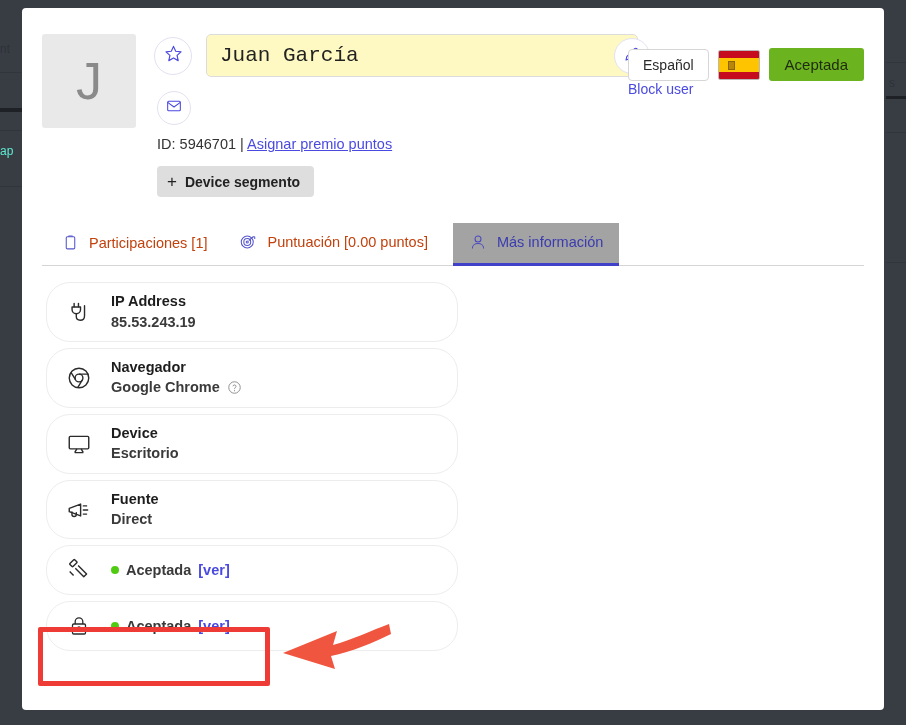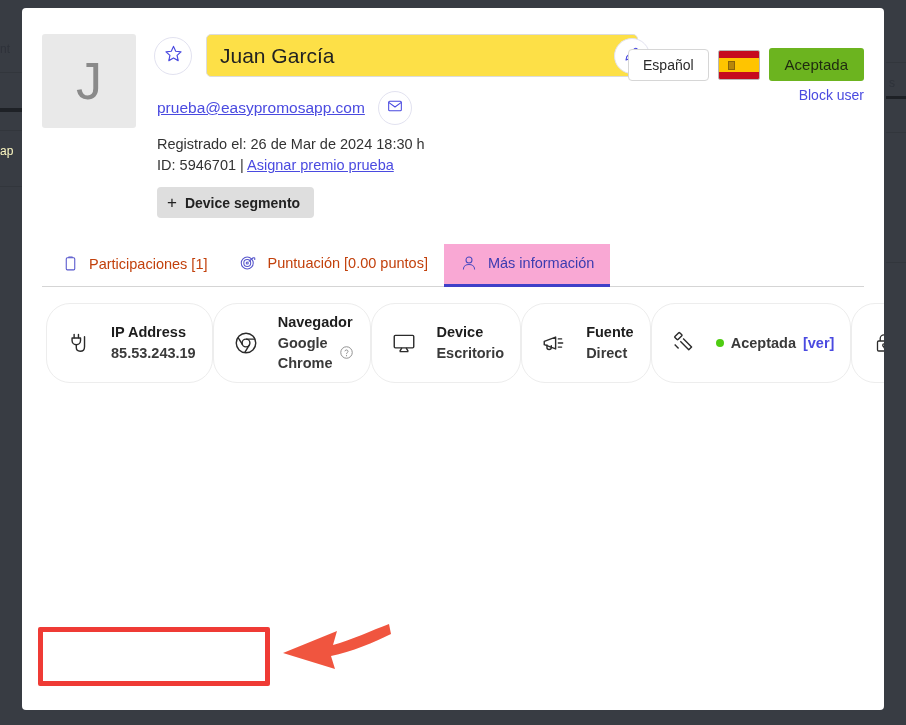--- a/index.html
+++ b/index.html
@@ -25,21 +25,21 @@
     position: absolute;
     background: #32363c;
     height: 1px;
   }
   .backdrop .bg-text {
     position: absolute;
     color: #2e323a;
     font-size: 12px;
     white-space: nowrap;
   }
-  .backdrop .bg-text.link { color: #fef9c3; }
+  .backdrop .bg-text.link { color: #5eead4; }
 
   
   .modal {
     position: absolute;
     left: 22px;
     top: 8px;
     width: 862px;
     height: 702px;
     background: #ffffff;
     border-radius: 4px;
@@ -100,24 +100,24 @@
     flex: 0 0 auto;
     width: 432px;
   }
   .name-input {
     width: 100%;
     height: 43px;
     box-sizing: border-box;
     border: 1px solid #dcdcdc;
     border-radius: 5px;
     padding: 0 44px 0 13px;
-    font-family: Liberation Sans, sans-serif;
+    font-family: Liberation Mono, monospace;
     font-size: 21px;
     color: #222;
-    background: #fde047;
+    background: #fef9c3;
     outline: none;
   }
   .pencil-btn {
     position: absolute;
     right: -12px;
     top: 50%;
     transform: translateY(-50%);
     width: 34px;
     height: 34px;
     border-radius: 50%;
@@ -128,22 +128,21 @@
     justify-content: center;
     cursor: pointer;
   }
 
   .hdr-actions {
     position: absolute;
     right: 0;
     top: 14px;
     display: flex;
     flex-direction: column;
-    align-items: flex-end;
-    gap: 6px;
+    align-items: flex-start;
   }
   .hdr-actions-row {
     display: flex;
     align-items: center;
     gap: 9px;
   }
   .lang-btn {
     border: 1px solid #d6d6d6;
     background: #fff;
     border-radius: 4px;
@@ -267,33 +266,34 @@
     padding: 10px 16px 12px 16px;
     font-size: 14.5px;
     color: #c2410c;
     cursor: pointer;
     background: transparent;
     border-bottom: 3px solid transparent;
     margin-bottom: -1px;
     white-space: nowrap;
   }
   .tab.active {
-    background: #f9a8d4;
+    background: #a3a3a3;
     color: #3b3bb0;
     border-bottom: 3px solid #4040c8;
+    margin-left: 9px;
   }
   .tab svg { display: block; }
 
   
   .cards {
     margin-top: 16px;
     padding-left: 4px;
     display: flex;
-    flex-direction: row;
-    gap: 0;
+    flex-direction: column;
+    gap: 6px;
   }
   .card {
     width: 412px;
     box-sizing: border-box;
     border: 1px solid #ededed;
     border-radius: 24px;
     background: #fff;
     display: flex;
     align-items: center;
     gap: 16px;
@@ -407,41 +407,36 @@
                 <svg width="18" height="18" viewBox="0 0 24 24" fill="none" stroke="#4a4ae0" stroke-width="1.5" stroke-linejoin="round">
                   <path d="M4 20l1-4.5L15.5 5a2.1 2.1 0 0 1 3 3L8 18.5 4 20z"></path>
                   <path d="M14 6.5l3.5 3.5"></path>
                 </svg>
               </span>
             </div>
           </div>
         </div>
 
         <div class="email-row">
-          <a class="email-link">prueba@easypromosapp.com</a>
           <div class="mail-btn">
             <span>
               <svg width="16" height="16" viewBox="0 0 24 24" fill="none" stroke="#4a4ae0" stroke-width="1.6" stroke-linejoin="round">
                 <rect x="2.5" y="5" width="19" height="14" rx="1.5"></rect>
                 <path d="M2.5 6.5L12 13.5 21.5 6.5"></path>
               </svg>
             </span>
           </div>
         </div>
 
         <div class="meta">
           <div>
-            <span>Registrado el:</span>
-            <span>26 de Mar de 2024 18:30 h</span>
-          </div>
-          <div>
             <span>ID:</span>
             <span>5946701</span>
             <span>|</span>
-            <a>Asignar premio prueba</a>
+            <a>Asignar premio puntos</a>
           </div>
         </div>
 
         <button class="segment-btn">
           <span class="plus">+</span>
           <span>Device segmento</span>
         </button>
 
       </div>
 

